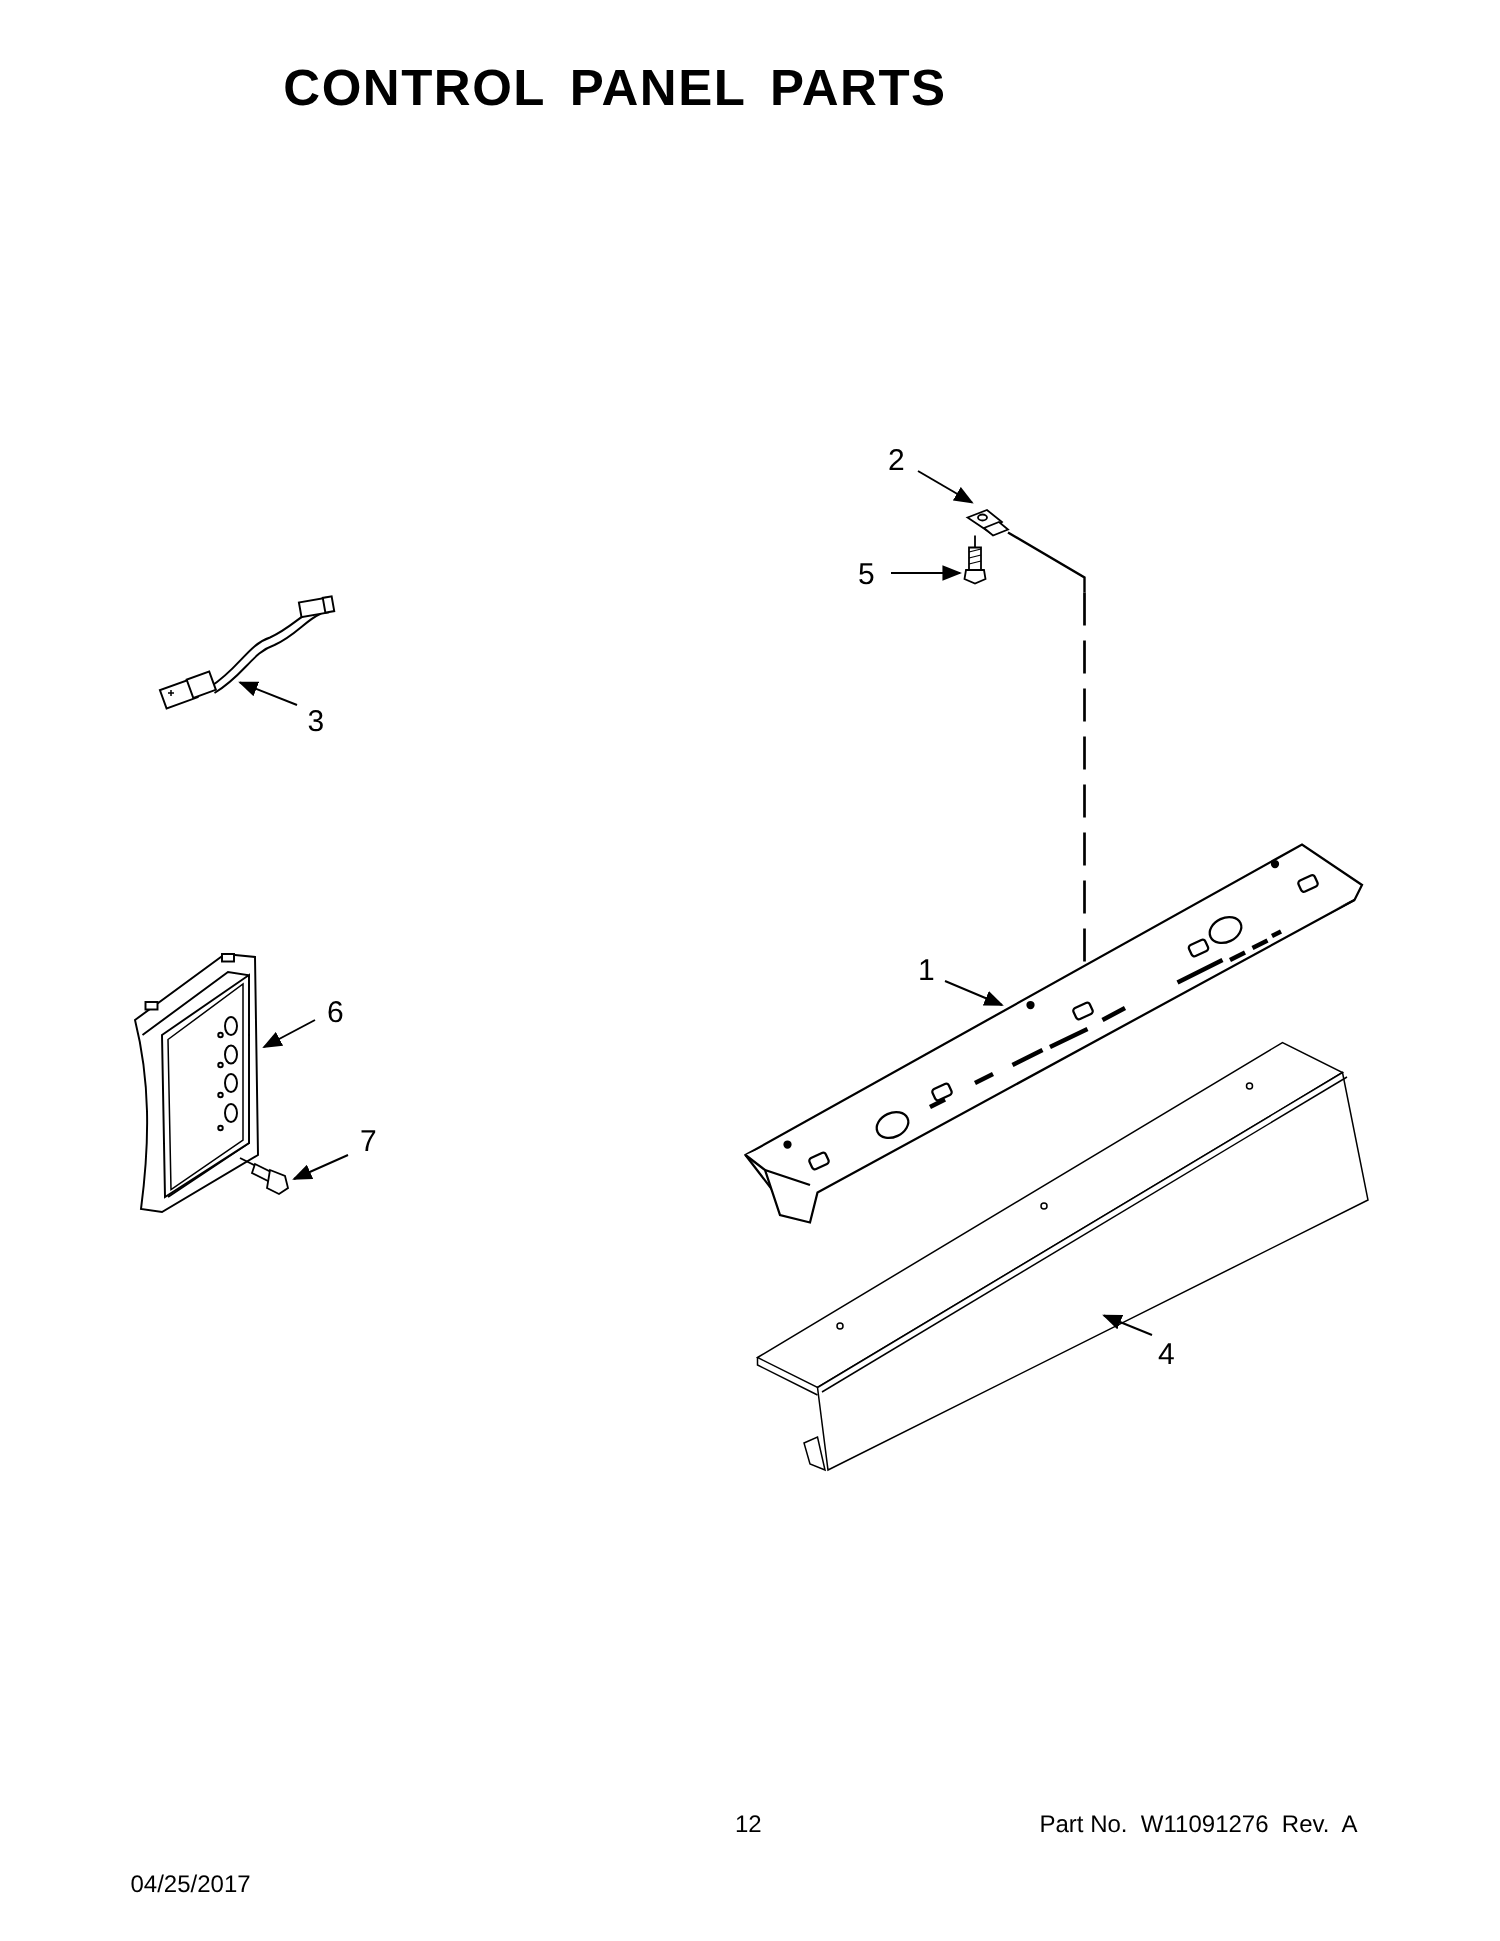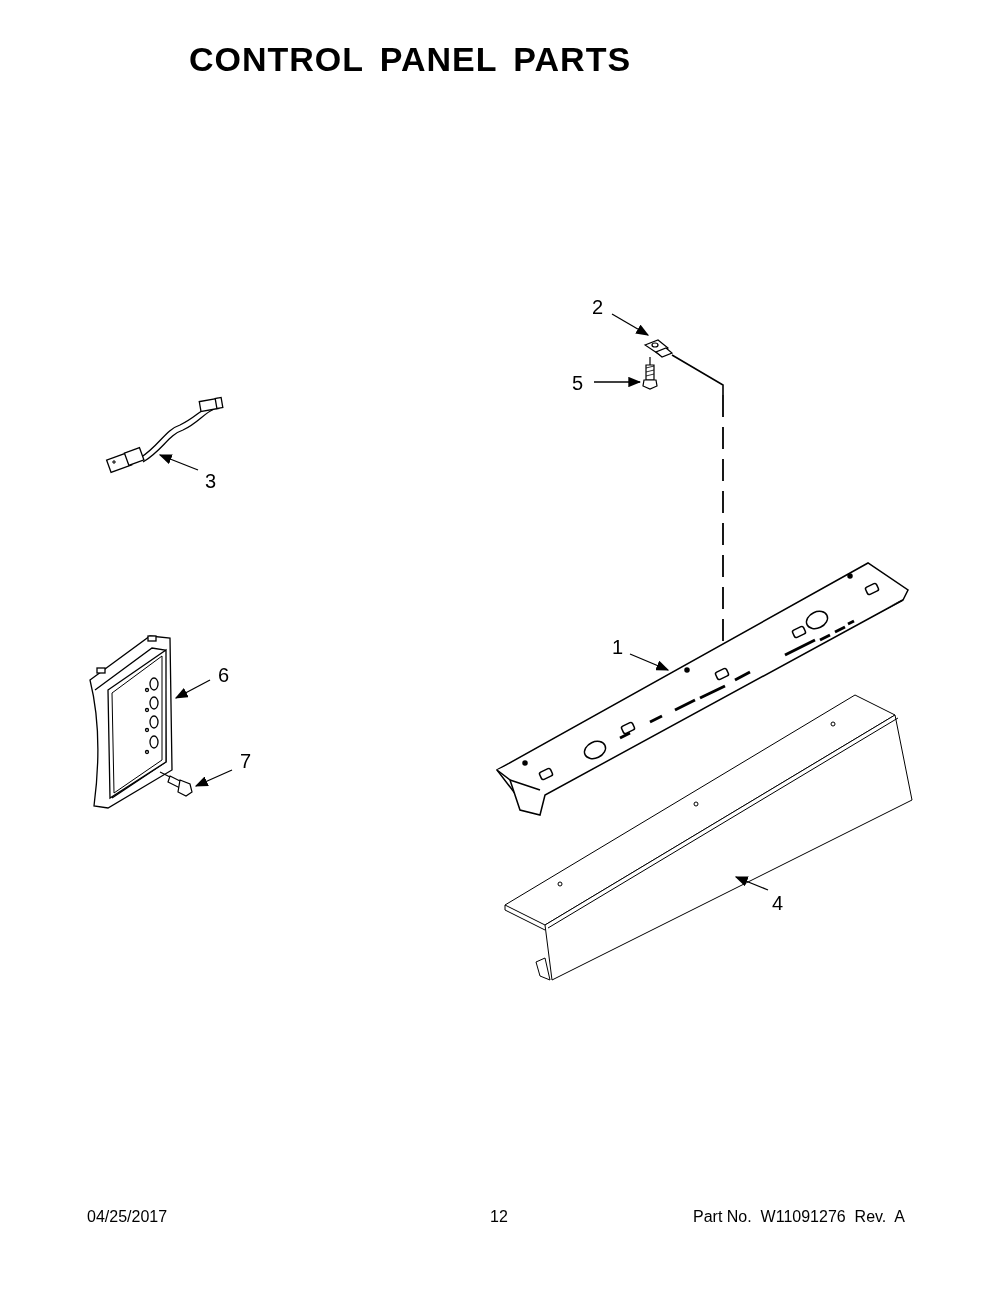--- a/index.html
+++ b/index.html
@@ -105,15 +105,15 @@
 </svg>
 
 <div class="callout" style="left:592px;top:296px;">2</div>
 <div class="callout" style="left:572px;top:372px;">5</div>
 <div class="callout" style="left:205px;top:470px;">3</div>
 <div class="callout" style="left:612px;top:636px;">1</div>
 <div class="callout" style="left:218px;top:664px;">6</div>
 <div class="callout" style="left:240px;top:750px;">7</div>
 <div class="callout" style="left:772px;top:892px;">4</div>
 
-<div class="footer" style="left:87px;">04/25/2017</div>
+<div class="footer" style="left:87px;margin-top:40px;">04/25/2017</div>
 <div class="footer" style="left:490px;">12</div>
 <div class="footer" style="left:693px;white-space:pre;">Part No.  W11091276  Rev.  A</div>
 
 </body></html>

